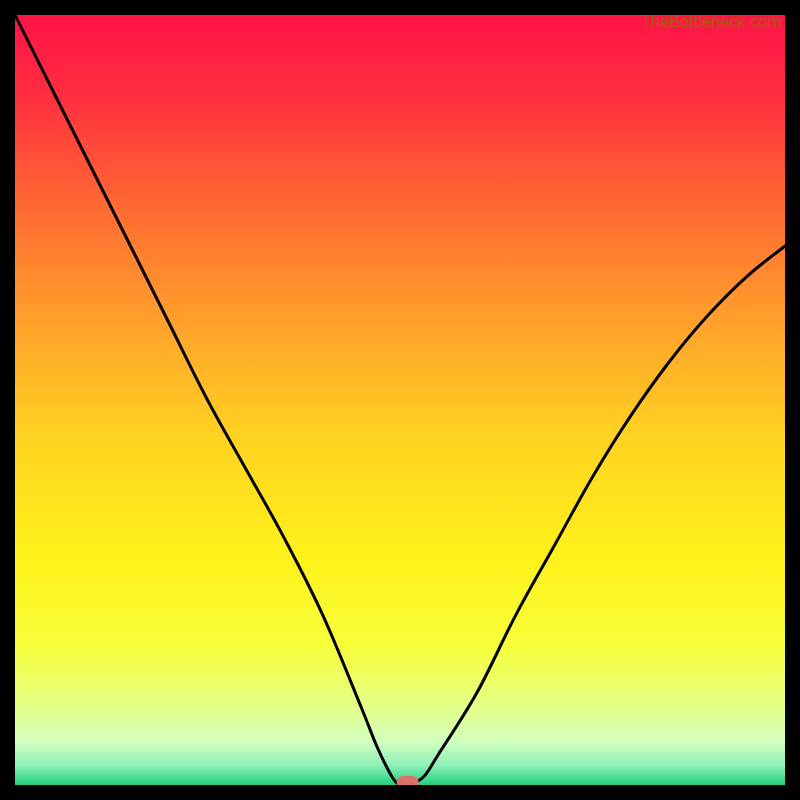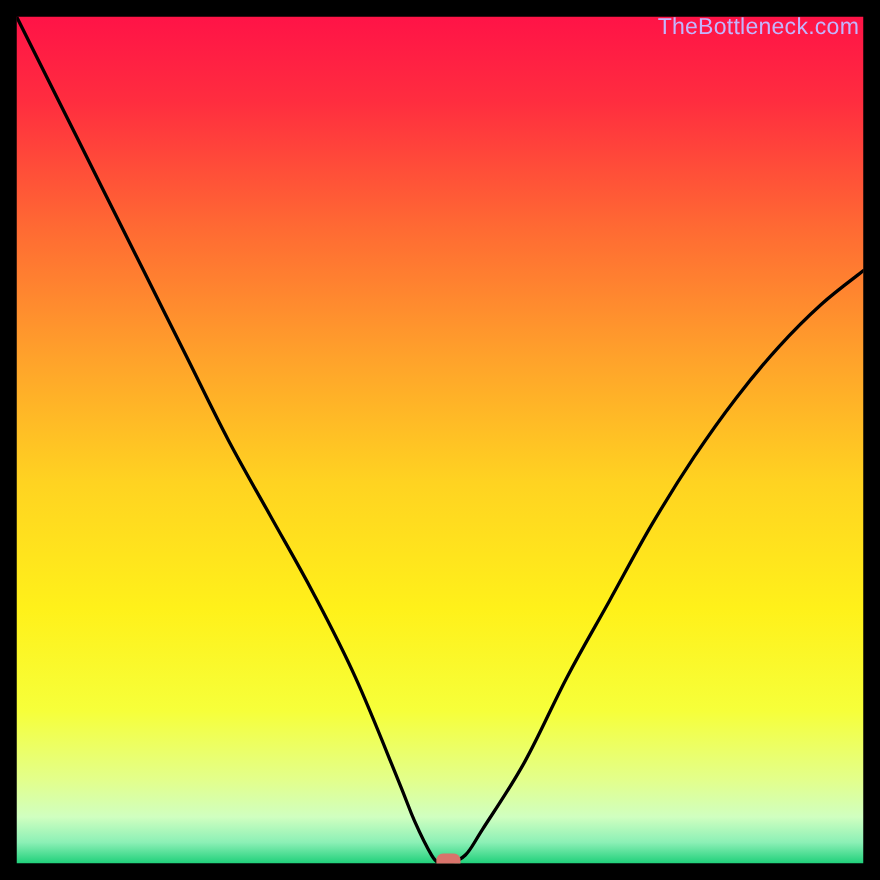--- a/index.html
+++ b/index.html
@@ -16,22 +16,22 @@
     left: 15px;
     top: 15px;
     width: 770px;
     height: 770px;
     background: #000;
   }
   .watermark {
     position: absolute;
     top: -2px;
     right: 4px;
-    color: #c4b5fd;
-    font-size: 21px;
+    color: #a16207;
+    font-size: 16px;
     font-weight: 500;
     letter-spacing: 0.2px;
     z-index: 10;
   }
   svg {
     display: block;
   }
 </style>
 </head>
 <body>

